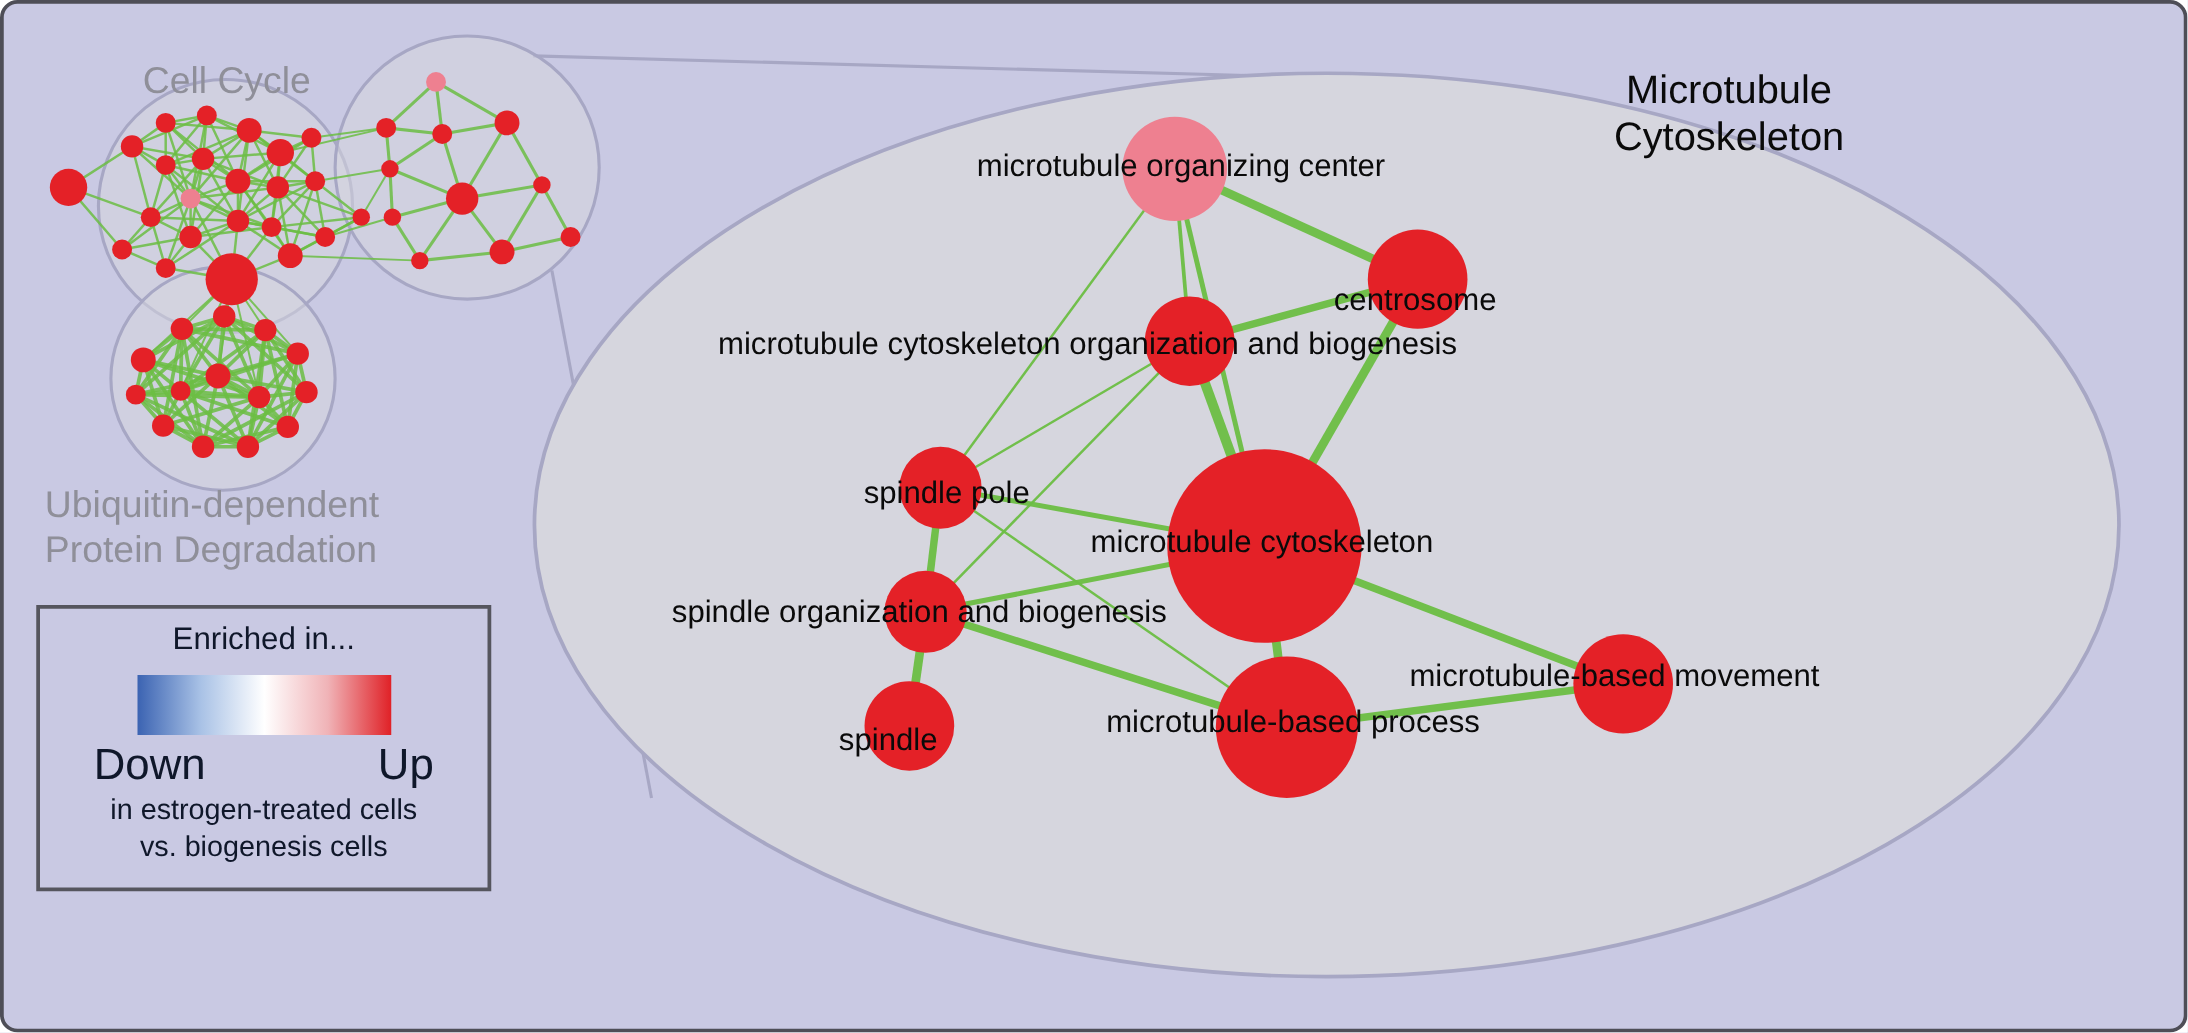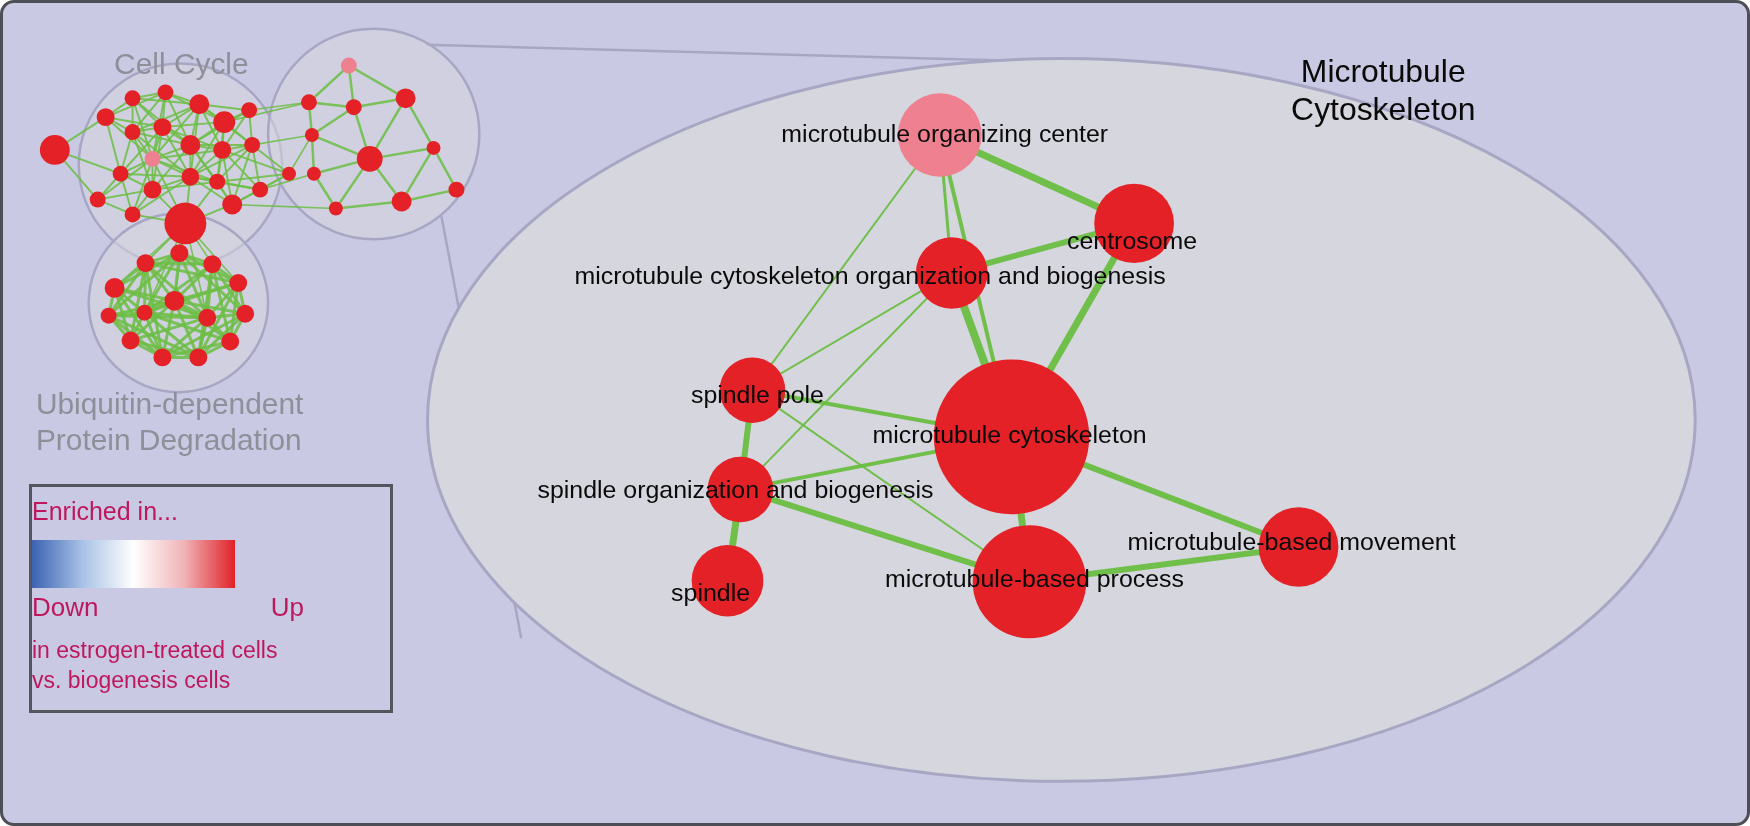--- a/index.html
+++ b/index.html
@@ -1,26 +1,26 @@
 <!DOCTYPE html>
 <html><head>
 <meta charset="utf-8">
 <style>
   html,body{margin:0;padding:0;background:#ffffff;}
   .figure{position:relative;width:1750px;height:826px;border:3px solid #4e4e57;border-radius:14px;
           box-sizing:border-box;overflow:hidden;font-family:"Liberation Sans",sans-serif;}
   .figure svg{position:absolute;left:0;top:0;}
   .figure svg text{font-family:"Liberation Sans",sans-serif;}
   .legend{position:absolute;left:26px;top:481px;width:364px;height:229px;border:3px solid #55555e;
-          box-sizing:border-box;display:flex;flex-direction:column;align-items:flex-start;color:#be185d;}
+          box-sizing:border-box;display:flex;flex-direction:column;align-items:center;color:#0f172a;}
   .legend-title{margin-top:10px;font-size:25px;}
   .legend-gradient{margin-top:14px;width:203px;height:48px;}
-  .legend-ends{margin-top:4px;width:272px;display:flex;justify-content:space-between;font-size:26px;}
+  .legend-ends{margin-top:4px;width:272px;display:flex;justify-content:space-between;font-size:35px;}
   .legend-caption{font-size:23px;line-height:1.32;}
-  .legend-caption.first{margin-top:12px;}
+  .legend-caption.first{}
 </style>
 </head>
 <body>
 
 <div class="figure" id="figure" style="background: rgb(201, 201, 227); border-color: rgb(78, 78, 87);">
   <svg id="scene" width="1744" height="820" viewBox="0 0 1750 826" preserveAspectRatio="none">
       <line x1="425" y1="42" x2="1005" y2="58" stroke="#a7a7c4" stroke-width="2.5"></line>
       <line x1="440" y1="215" x2="520" y2="640" stroke="#a7a7c4" stroke-width="2.5"></line>
       <ellipse cx="1062" cy="420" rx="636" ry="364" fill="#d6d6de" stroke="#a7a7c4" stroke-width="3"></ellipse>
       <circle cx="178" cy="163" r="102" fill="rgba(214,214,223,0.55)" stroke="#a7a7c4" stroke-width="2.5"></circle>

